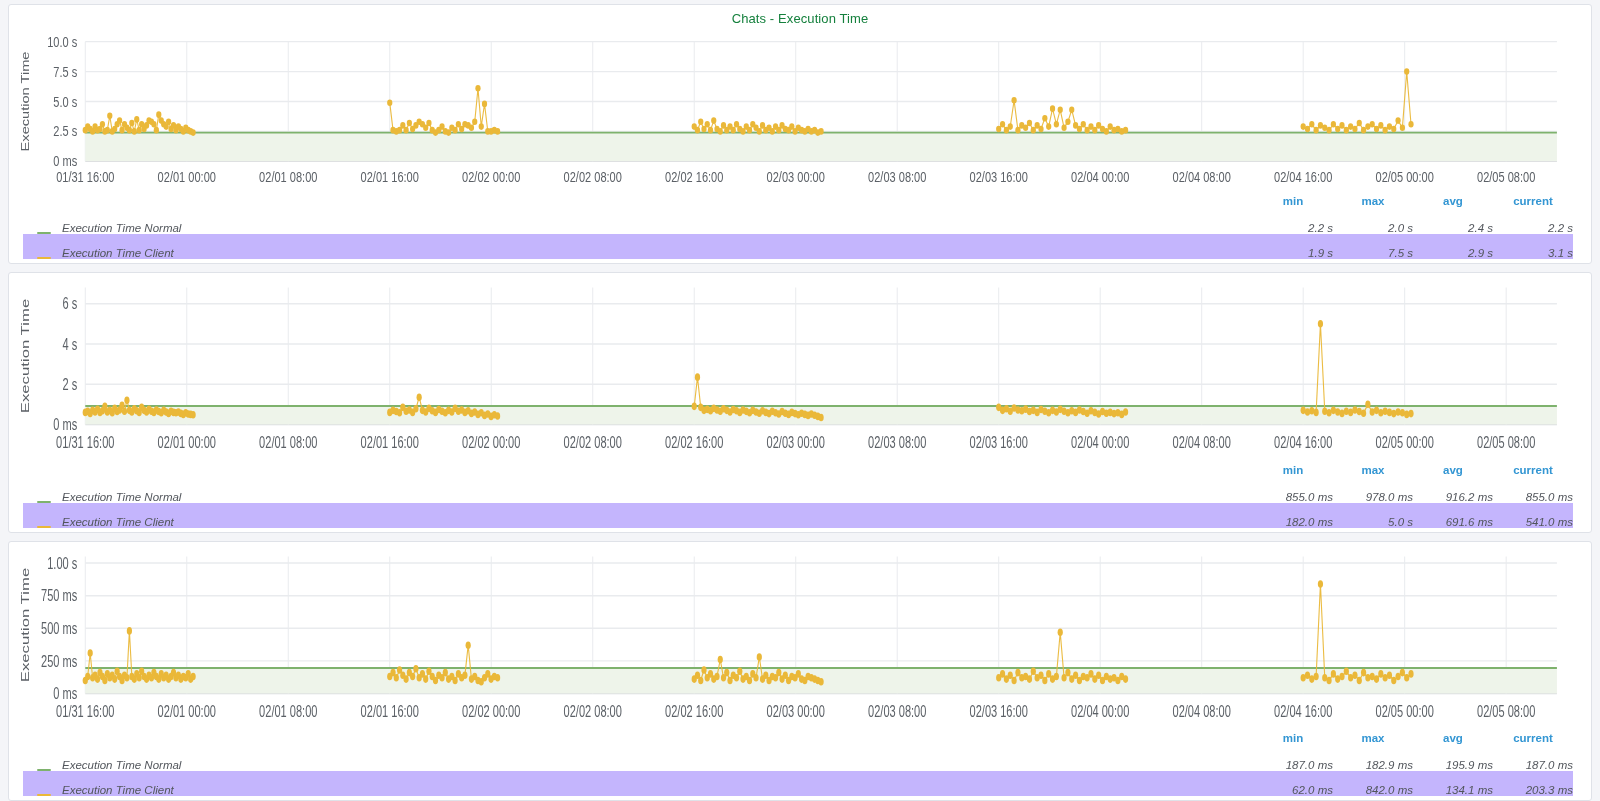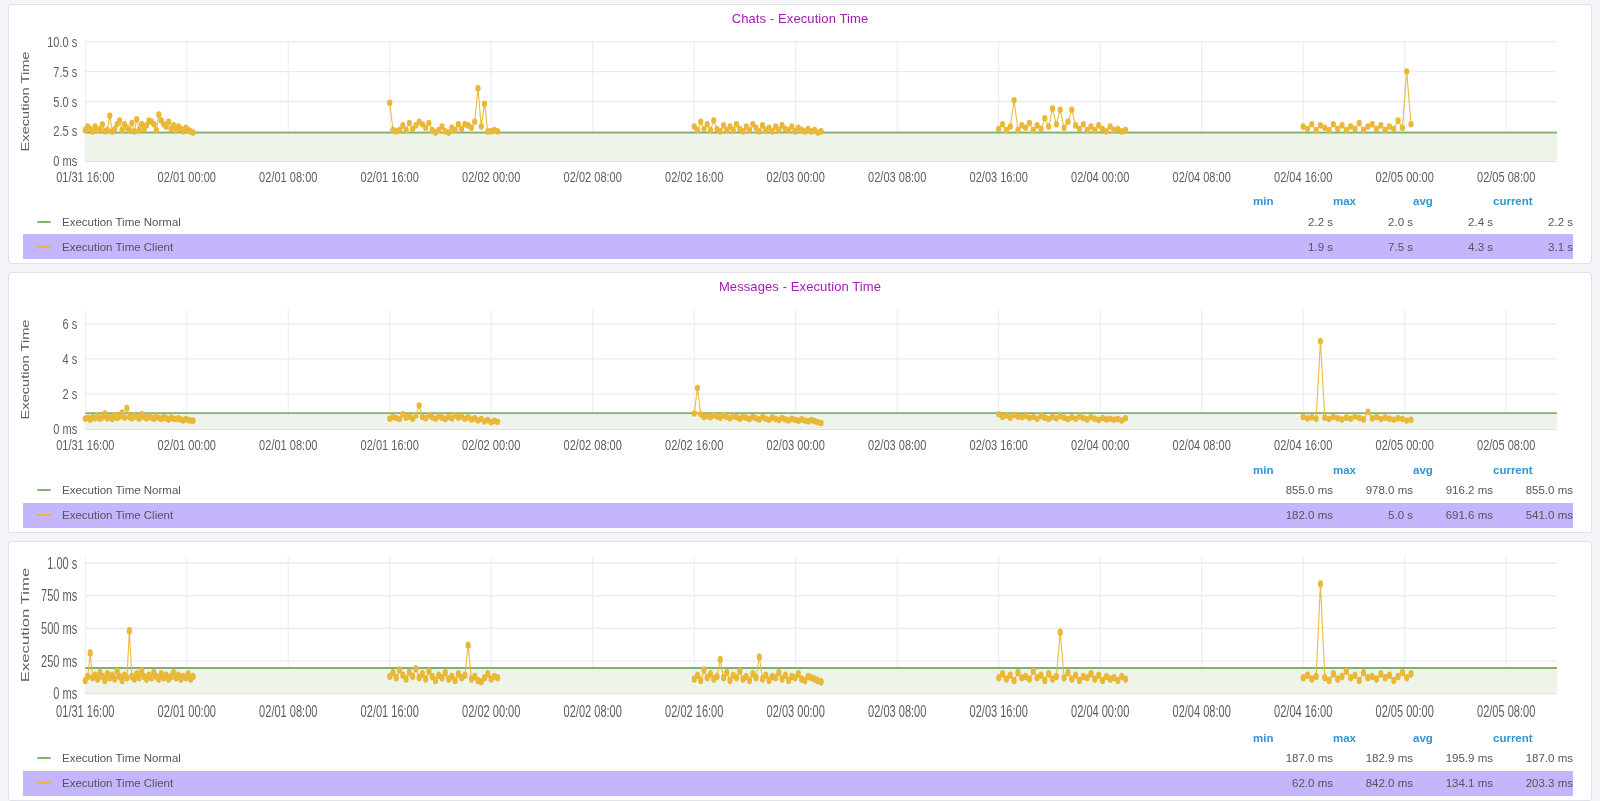--- a/index.html
+++ b/index.html
@@ -23,21 +23,21 @@
     border-radius: 3px;
     display: flex;
     flex-direction: column;
     position: relative;
     flex: 1 1 0;
     min-height: 0;
   }
   .panel-title {
     text-align: center;
     font-size: 13px;
-    color: #a21caf;
+    color: #15803d;
     font-weight: 500;
     padding: 6px 0 1px 0;
     letter-spacing: .1px;
     height: 24px;
   }
   .panel-graph {
     position: relative;
     flex: 1 1 auto;
     min-height: 0;
     padding: 0 12px 0 4px;
@@ -48,28 +48,29 @@
     padding: 0 18px 4px 14px;
   }
   .legend-header {
     display: flex;
     justify-content: flex-end;
     font-size: 11.5px;
     color: #3396d3;
     font-weight: bold;
     padding: 1px 0 2px 0;
   }
-  .legend-header span { width: 80px; text-align: left; }
+  .legend-header span { width: 80px; text-align: center; }
   .legend-row {
     display: flex;
-    align-items: center;
+    align-items: flex-end;
     font-size: 11.5px;
     color: #52565c;
     height: 25px;
     padding-left: 14px;
+    font-style: italic;
   }
   .legend-row.alt { background: #c4b5fd; }
   .legend-swatch {
     width: 14px; height: 2px;
     border-radius: 1px;
     margin-right: 11px;
     flex: 0 0 auto;
   }
   .legend-label { flex: 1 1 auto; white-space: nowrap; }
   .legend-val { width: 80px; text-align: right; white-space: nowrap; }
@@ -326,27 +327,26 @@
           <span class="legend-val">2.2 s</span>
           <span class="legend-val">2.0 s</span>
           <span class="legend-val">2.4 s</span>
           <span class="legend-val">2.2 s</span>
         </div>
         <div class="legend-row alt">
           <span class="legend-swatch" style="background: rgb(234, 184, 57);"></span>
           <span class="legend-label">Execution Time Client</span>
           <span class="legend-val">1.9 s</span>
           <span class="legend-val">7.5 s</span>
-          <span class="legend-val">4.3 s</span>
+          <span class="legend-val">2.9 s</span>
           <span class="legend-val">3.1 s</span>
         </div>
       </div>
     </div>
     <div class="panel">
-      <div class="panel-title">Messages - Execution Time</div>
       <div class="panel-graph">
         <svg viewBox="0 0 1560 130" preserveAspectRatio="none">
           <line x1="72" y1="104" x2="1538" y2="104" stroke="#d8dade" stroke-width="1"></line>
           <text x="64" y="108" text-anchor="end" class="ax-text">0 ms</text>
           <line x1="72" y1="76.35294117647058" x2="1538" y2="76.35294117647058" stroke="#e9ebee" stroke-width="1"></line>
           <text x="64" y="80.35294117647058" text-anchor="end" class="ax-text">2 s</text>
           <line x1="72" y1="48.705882352941174" x2="1538" y2="48.705882352941174" stroke="#e9ebee" stroke-width="1"></line>
           <text x="64" y="52.705882352941174" text-anchor="end" class="ax-text">4 s</text>
           <line x1="72" y1="21.058823529411768" x2="1538" y2="21.058823529411768" stroke="#e9ebee" stroke-width="1"></line>
           <text x="64" y="25.058823529411768" text-anchor="end" class="ax-text">6 s</text>

